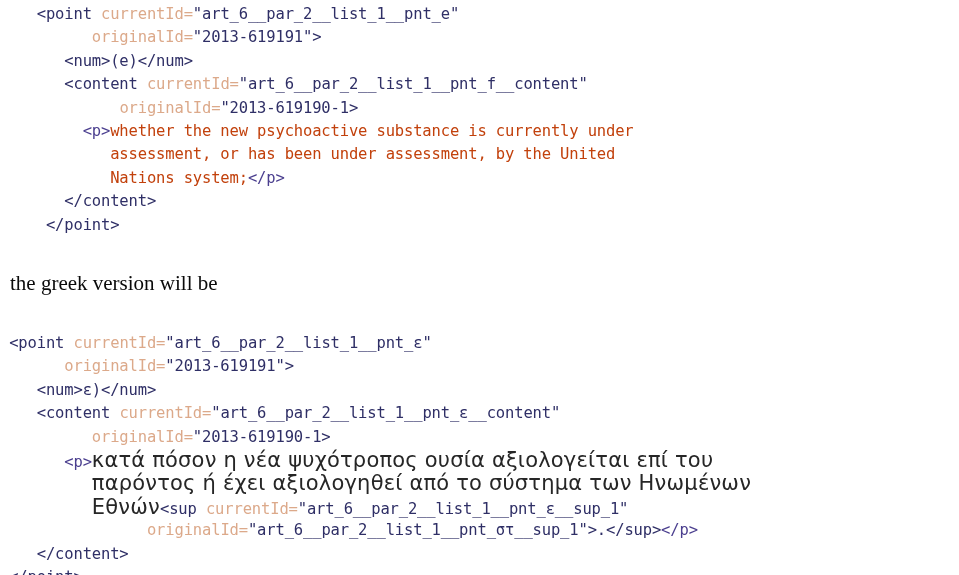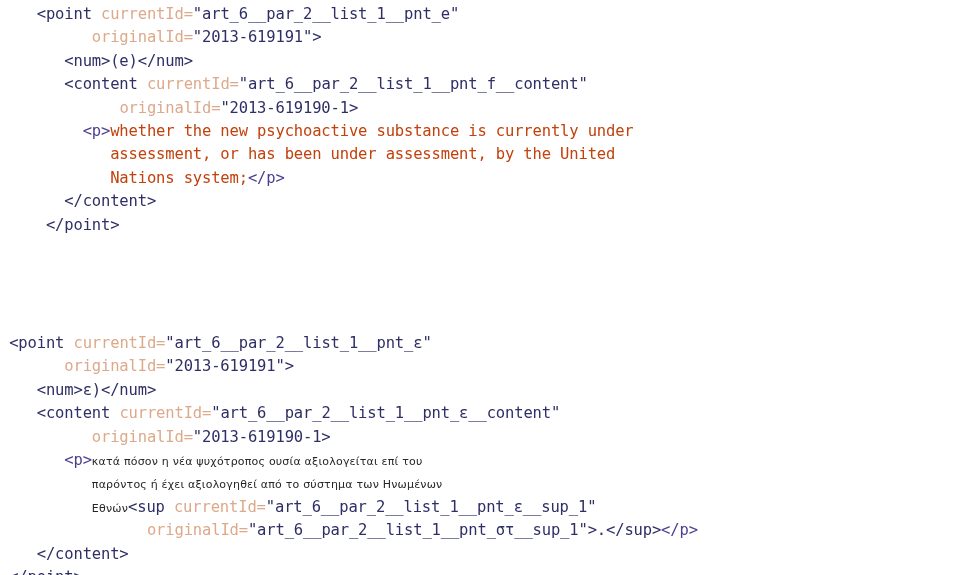--- a/index.html
+++ b/index.html
@@ -51,37 +51,38 @@
     white-space: pre;
     height: 23.4px;
   }
 
   
   .tag      { color: #2f2f66; }
   .attr     { color: #dca98a; }
   .val      { color: #2f2f66; }
   .ptag     { color: #4b3f8f; }
   .body     { color: #c2410c; }
-  .gbody    { color: #262626; font-family: "DejaVu Sans", sans-serif; font-size: 11px; letter-spacing: 0.2px;}
+  .gbody    { color: #262626; font-family: "DejaVu Sans", sans-serif; font-size: 21px; letter-spacing: 0.2px;}
 
   
   #greek-note {
     position: absolute;
     left: 10px;
     top: 270px;
     font-family: "Liberation Serif", "DejaVu Serif", serif;
     font-size: 21px;
     line-height: 26px;
     color: #0a0a0a;
     white-space: pre;
   }
 </style>
 </head>
 <body>
 
 <div class="page">
 
   <div class="code-block" id="xml-en"><div class="code-line"><span>    </span><span class="tag">&lt;point </span><span class="attr">currentId=</span><span class="val">"art_6__par_2__list_1__pnt_e"</span></div><div class="code-line"><span>          </span><span class="attr">originalId=</span><span class="val">"2013-619191"&gt;</span></div><div class="code-line"><span>       </span><span class="tag">&lt;num&gt;(e)&lt;/num&gt;</span></div><div class="code-line"><span>       </span><span class="tag">&lt;content </span><span class="attr">currentId=</span><span class="val">"art_6__par_2__list_1__pnt_f__content"</span></div><div class="code-line"><span>             </span><span class="attr">originalId=</span><span class="val">"2013-619190-1&gt;</span></div><div class="code-line"><span>         </span><span class="ptag">&lt;p&gt;</span><span class="body">whether the new psychoactive substance is currently under</span></div><div class="code-line"><span>            </span><span class="body">assessment, or has been under assessment, by the United</span></div><div class="code-line"><span>            </span><span class="body">Nations system;</span><span class="ptag">&lt;/p&gt;</span></div><div class="code-line"><span>       </span><span class="tag">&lt;/content&gt;</span></div><div class="code-line"><span>     </span><span class="tag">&lt;/point&gt;</span></div></div>
 
+  <div id="greek-note">the greek version will be</div>
 
   <div class="code-block" id="xml-el"><div class="code-line"><span> </span><span class="tag">&lt;point </span><span class="attr">currentId=</span><span class="val">"art_6__par_2__list_1__pnt_ε"</span></div><div class="code-line"><span>       </span><span class="attr">originalId=</span><span class="val">"2013-619191"&gt;</span></div><div class="code-line"><span>    </span><span class="tag">&lt;num&gt;ε)&lt;/num&gt;</span></div><div class="code-line"><span>    </span><span class="tag">&lt;content </span><span class="attr">currentId=</span><span class="val">"art_6__par_2__list_1__pnt_ε__content"</span></div><div class="code-line"><span>          </span><span class="attr">originalId=</span><span class="val">"2013-619190-1&gt;</span></div><div class="code-line"><span>       </span><span class="ptag">&lt;p&gt;</span><span class="gbody">κατά πόσον η νέα ψυχότροπος ουσία αξιολογείται επί του</span></div><div class="code-line"><span>          </span><span class="gbody">παρόντος ή έχει αξιολογηθεί από το σύστημα των Ηνωμένων</span></div><div class="code-line"><span>          </span><span class="gbody">Εθνών</span><span class="tag">&lt;sup </span><span class="attr">currentId=</span><span class="val">"art_6__par_2__list_1__pnt_ε__sup_1"</span></div><div class="code-line"><span>                </span><span class="attr">originalId=</span><span class="val">"art_6__par_2__list_1__pnt_στ__sup_1"&gt;.</span><span class="tag">&lt;/sup&gt;</span><span class="ptag">&lt;/p&gt;</span></div><div class="code-line"><span>    </span><span class="tag">&lt;/content&gt;</span></div><div class="code-line"><span> </span><span class="tag">&lt;/point&gt;</span></div></div>
 
 </div>
 
 </body></html>

